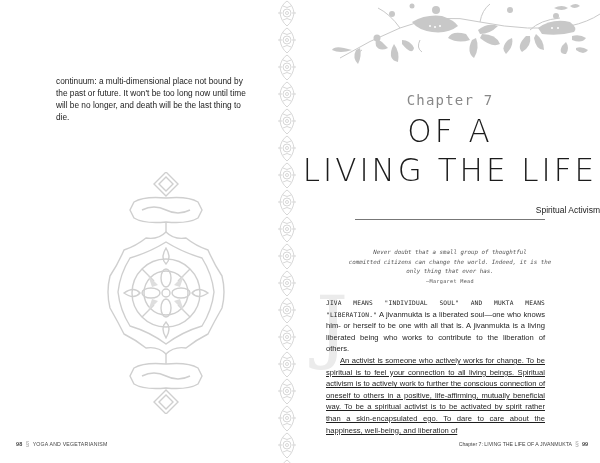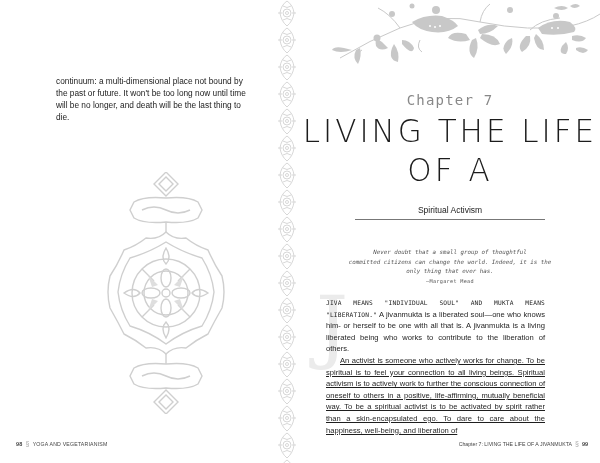--- a/index.html
+++ b/index.html
@@ -22,21 +22,21 @@
   
   .center-strip { position:absolute; left:276px; top:0; width:22px; height:463px; }
 
   
   .right-page { position:absolute; left:300px; top:0; width:300px; height:463px; }
   .vine { position:absolute; left:30px; top:0; width:270px; height:72px; }
 
   .chapter-label { position:absolute; left:0; width:300px; top:92px; text-align:center; font-size:14px; letter-spacing:1.2px; color:#888; font-family:"DejaVu Sans Mono", monospace; }
   .chapter-title { position:absolute; left:0; width:300px; top:112px; text-align:center; font-family:"DejaVu Sans", sans-serif; font-weight:200; font-size:31px; line-height:38px; letter-spacing:3px; color:#1c1c1c; transform:scaleY(1.02); }
   .chapter-title span { display:block; }
-  .subtitle { position:absolute; left:0; width:300px; top:205px; text-align:center; font-size:8.5px; color:#222; }
+  .subtitle { position:absolute; left:0; width:300px; top:205px; text-align:right; font-size:8.5px; color:#222; }
   .title-rule { position:absolute; left:55px; top:219px; width:190px; height:1px; background:#777; }
 
   .epigraph { position:absolute; left:40px; width:220px; top:248px; text-align:center; font-family:"DejaVu Sans Mono", monospace; font-style:italic; font-size:5.8px; line-height:9.6px; color:#555; }
   .epigraph .attr { font-style:normal; font-size:5.2px; letter-spacing:0.3px; }
 
   .drop-cap { position:absolute; left:16px; top:286px; font-family:"DejaVu Serif", serif; font-size:80px; color:#ebebeb; line-height:80px; }
 
   .body-text { position:absolute; left:26px; top:297px; width:219px; font-size:7.6px; line-height:11.6px; color:#1e1e1e; text-align:justify; }
   .body-text p { margin:0; }
   .lead { font-family:"DejaVu Sans Mono", monospace; font-size:6.2px; letter-spacing:0.2px; text-transform:uppercase; color:#222; }
@@ -159,22 +159,22 @@
           <circle cx="105" cy="27" r="1"></circle>
           <circle cx="110" cy="26" r="1"></circle>
         <circle cx="222" cy="28" r="1"></circle>
           <circle cx="228" cy="28" r="1"></circle>
       </g>
     </svg>
 
     <div class="chapter-label">Chapter 7</div>
 
     <h1 class="chapter-title">
+      <span>OF A</span>
       <span>LIVING THE LIFE</span>
-      <span>OF A</span>
     </h1>
 
     <div class="subtitle">Spiritual Activism</div>
     <div class="title-rule"></div>
 
     <div class="epigraph">
       <div>Never doubt that a small group of thoughtful</div>
       <div>committed citizens can change the world. Indeed, it is the</div>
       <div>only thing that ever has.</div>
       <div class="attr">—Margaret Mead</div>

